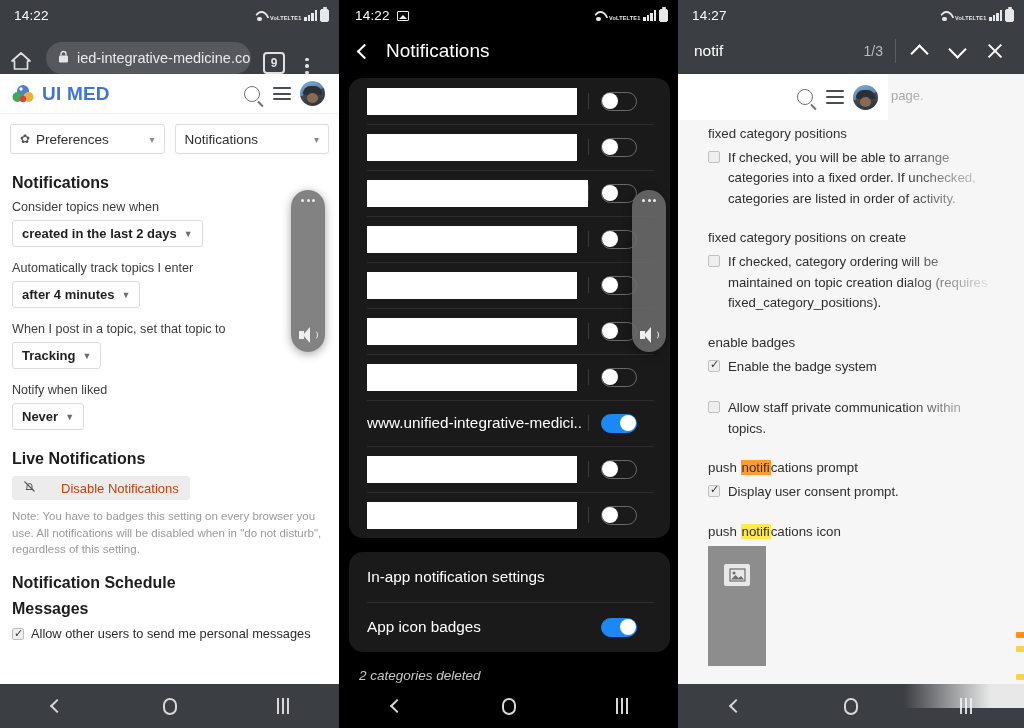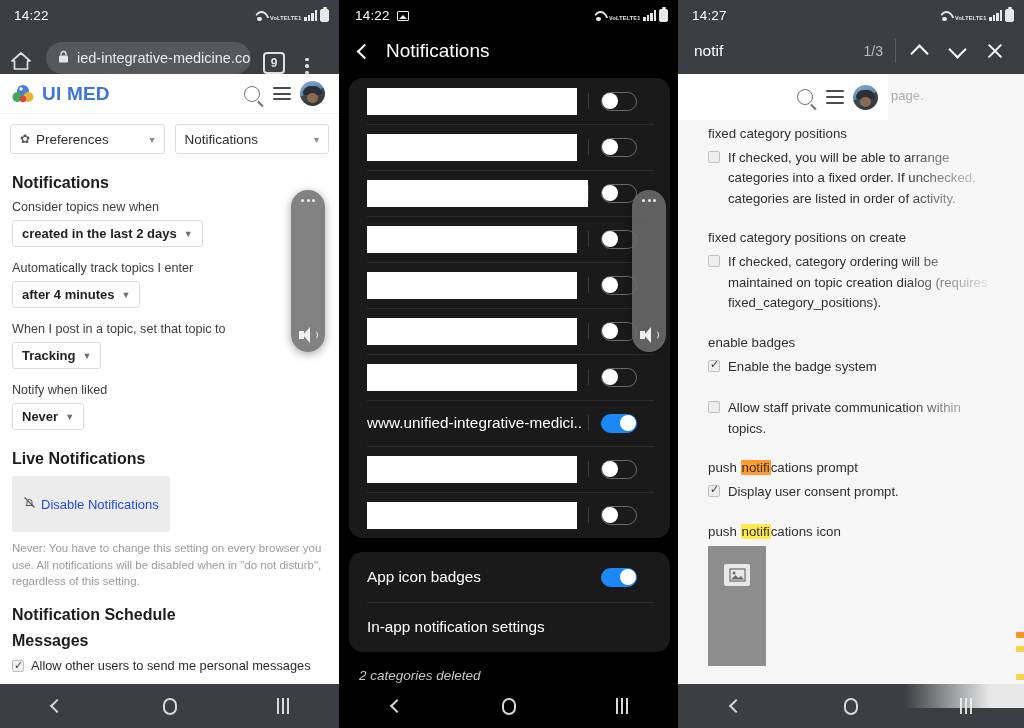--- a/index.html
+++ b/index.html
@@ -126,23 +126,23 @@
   .sec-title { font-size: 16px; font-weight: 700; color: #1c1c1c; margin: 6px 0 8px; }
   .field-label { font-size: 12.6px; color: #3c3c3c; margin-bottom: 6px; }
   .dd {
     display:inline-flex; align-items:center; gap:7px;
     border: 1px solid #dcdcdc; border-radius: 3px; background:#fff;
     padding: 5px 9px; font-size: 13px; color:#1f1f1f; font-weight:600;
     margin-bottom: 14px;
   }
   .dd .caret { color:#6f6f6f; font-size: 9px; }
   .btn-ghost {
-    display:inline-flex; align-items:center; gap:5px;
+    display:inline-flex; align-items:center; gap:25px;
     background:#ececec; border:none; border-radius:3px;
-    padding: 20px 11px; font-size: 13px; color:#1d4ed8; margin-bottom: 8px;
+    padding: 4px 11px; font-size: 13px; color:#c2410c; margin-bottom: 8px;
   }
   .note { font-size: 11.5px; color: #9a9a9a; line-height: 1.45; margin-bottom: 16px; }
   .cbrow { display:flex; align-items:flex-start; gap:7px; margin-bottom: 6px; }
   .cb {
     width: 12px; height: 12px; border: 1px solid #bdbdbd; border-radius: 2px;
     background:#f0f0f0; flex:none; margin-top: 2px; position:relative;
   }
   .cb.checked::after{
     content:'✓'; position:absolute; left:1px; top:-3px;
     font-size: 11px; color:#3a3a3a; line-height:14px;
@@ -391,21 +391,21 @@
       <div class="sec-title">Live Notifications</div>
       <div class="btn-ghost">
         <span>
           <svg width="13" height="13" viewBox="0 0 13 13">
               <path d="M3 9.5 h7 l-1-1.3 V6 a2.5 2.5 0 0 0-5 0 v2.2 Z" fill="none" stroke="#555" stroke-width="1"></path>
               <line x1="1.5" y1="1.5" x2="11.5" y2="11.5" stroke="#555" stroke-width="1.1"></line>
             </svg>
         </span>
         <span>Disable Notifications</span>
       </div>
-      <div class="note">Never: You have to change this setting on every browser you use. All notifications will be disabled when in "do not disturb", regardless of this setting.</div>
+      <div class="note">Note: You have to badges this setting on every browser you use. All notifications will be disabled when in "do not disturb", regardless of this setting.</div>
 
       <div class="sec-title">Notification Schedule</div>
 
       <div class="sec-title">Messages</div>
       <div class="cbrow">
         <span class="cb checked"></span>
         <span class="cbtxt">Allow other users to send me personal messages</span>
       </div>
     </div>
 
@@ -551,27 +551,27 @@
           </span>
         <span class="rowdiv"></span>
         <span class="tgl">
             <span class="knob"></span>
           </span>
       </div>
     </div>
 
     <div class="card" style="margin-top:14px">
       <div class="and-row" style="height:50px">
+        <span class="rowlabel">In-app notification settings</span>
+      </div>
+      <div class="and-row" style="height:50px">
         <span class="rowlabel">App icon badges</span>
         <span class="tgl on">
             <span class="knob"></span>
           </span>
-      </div>
-      <div class="and-row" style="height:50px">
-        <span class="rowlabel">In-app notification settings</span>
       </div>
     </div>
 
     <div class="and-foot">2 categories deleted</div>
 
     <div class="vol-overlay" style="left:291px; top:190px;">
       <span class="dots">
           <b></b>
           <b></b>
           <b></b>

